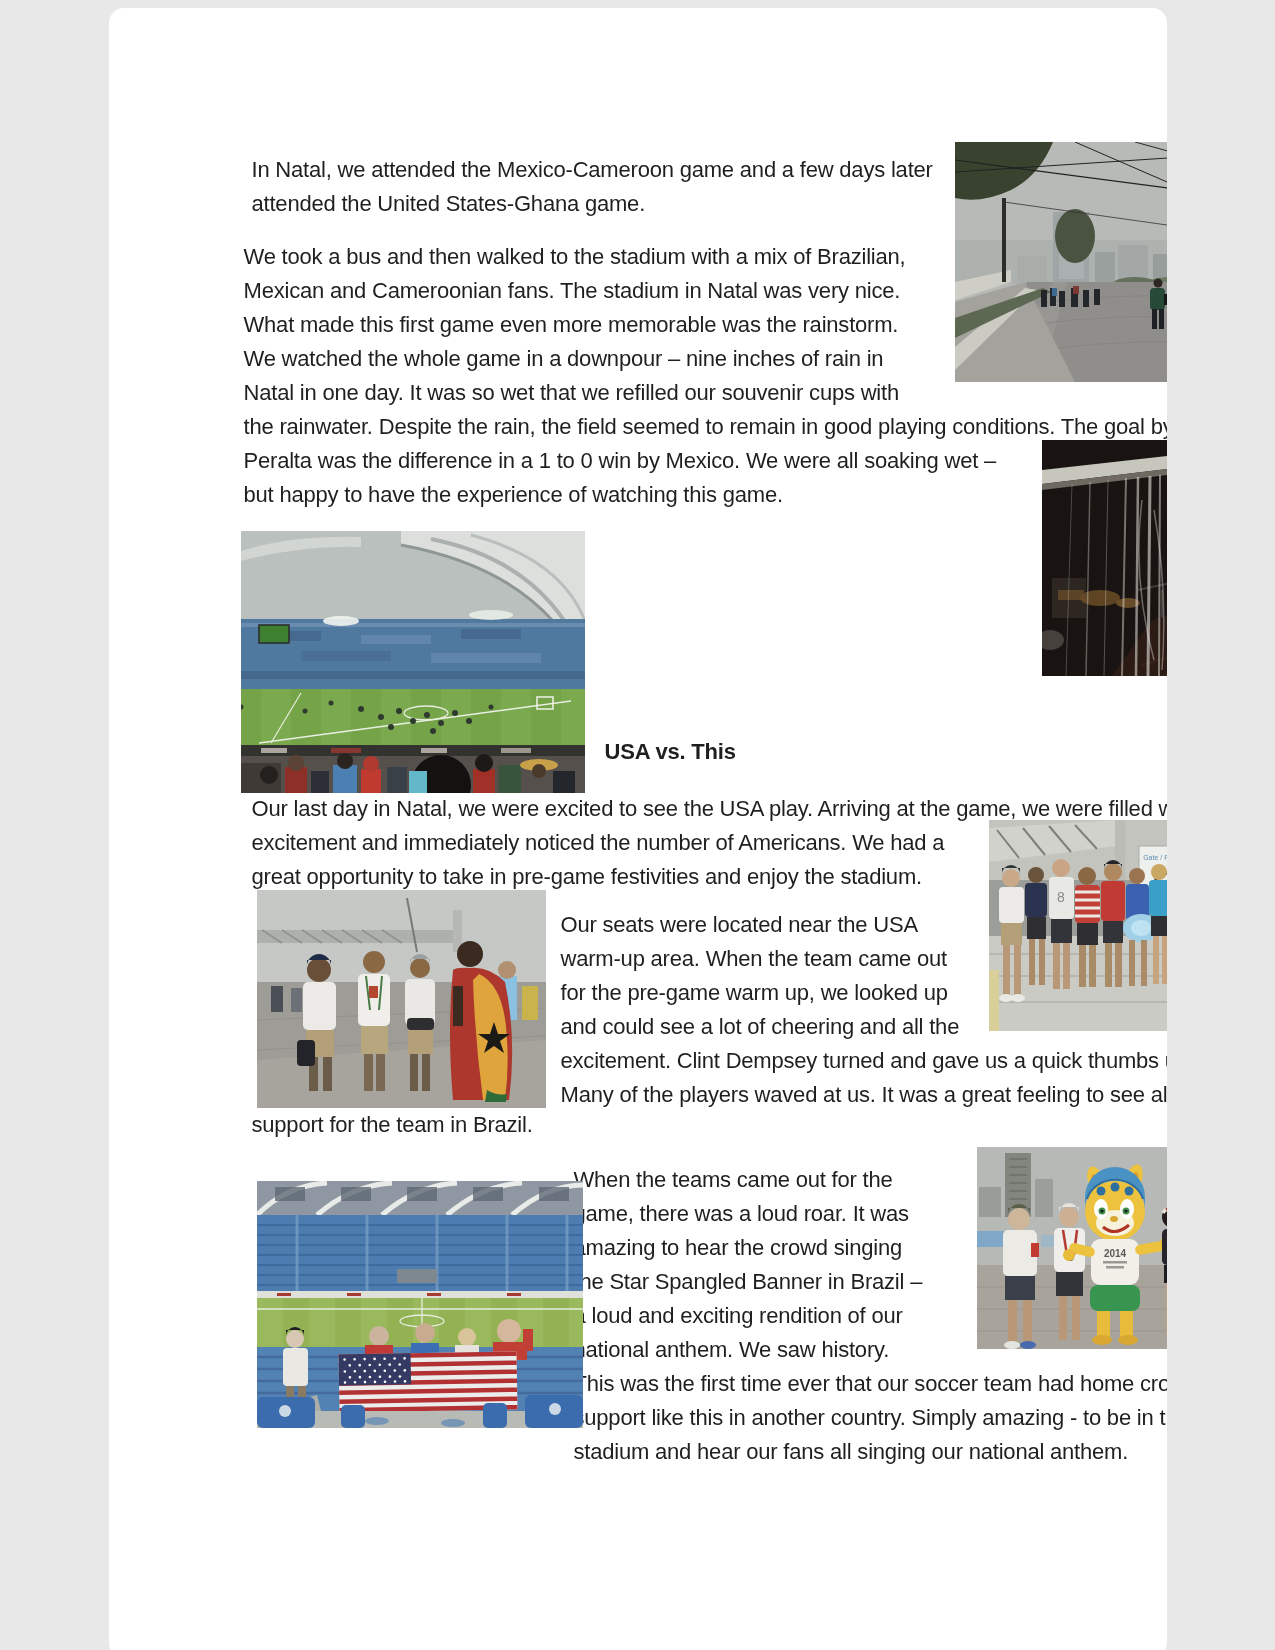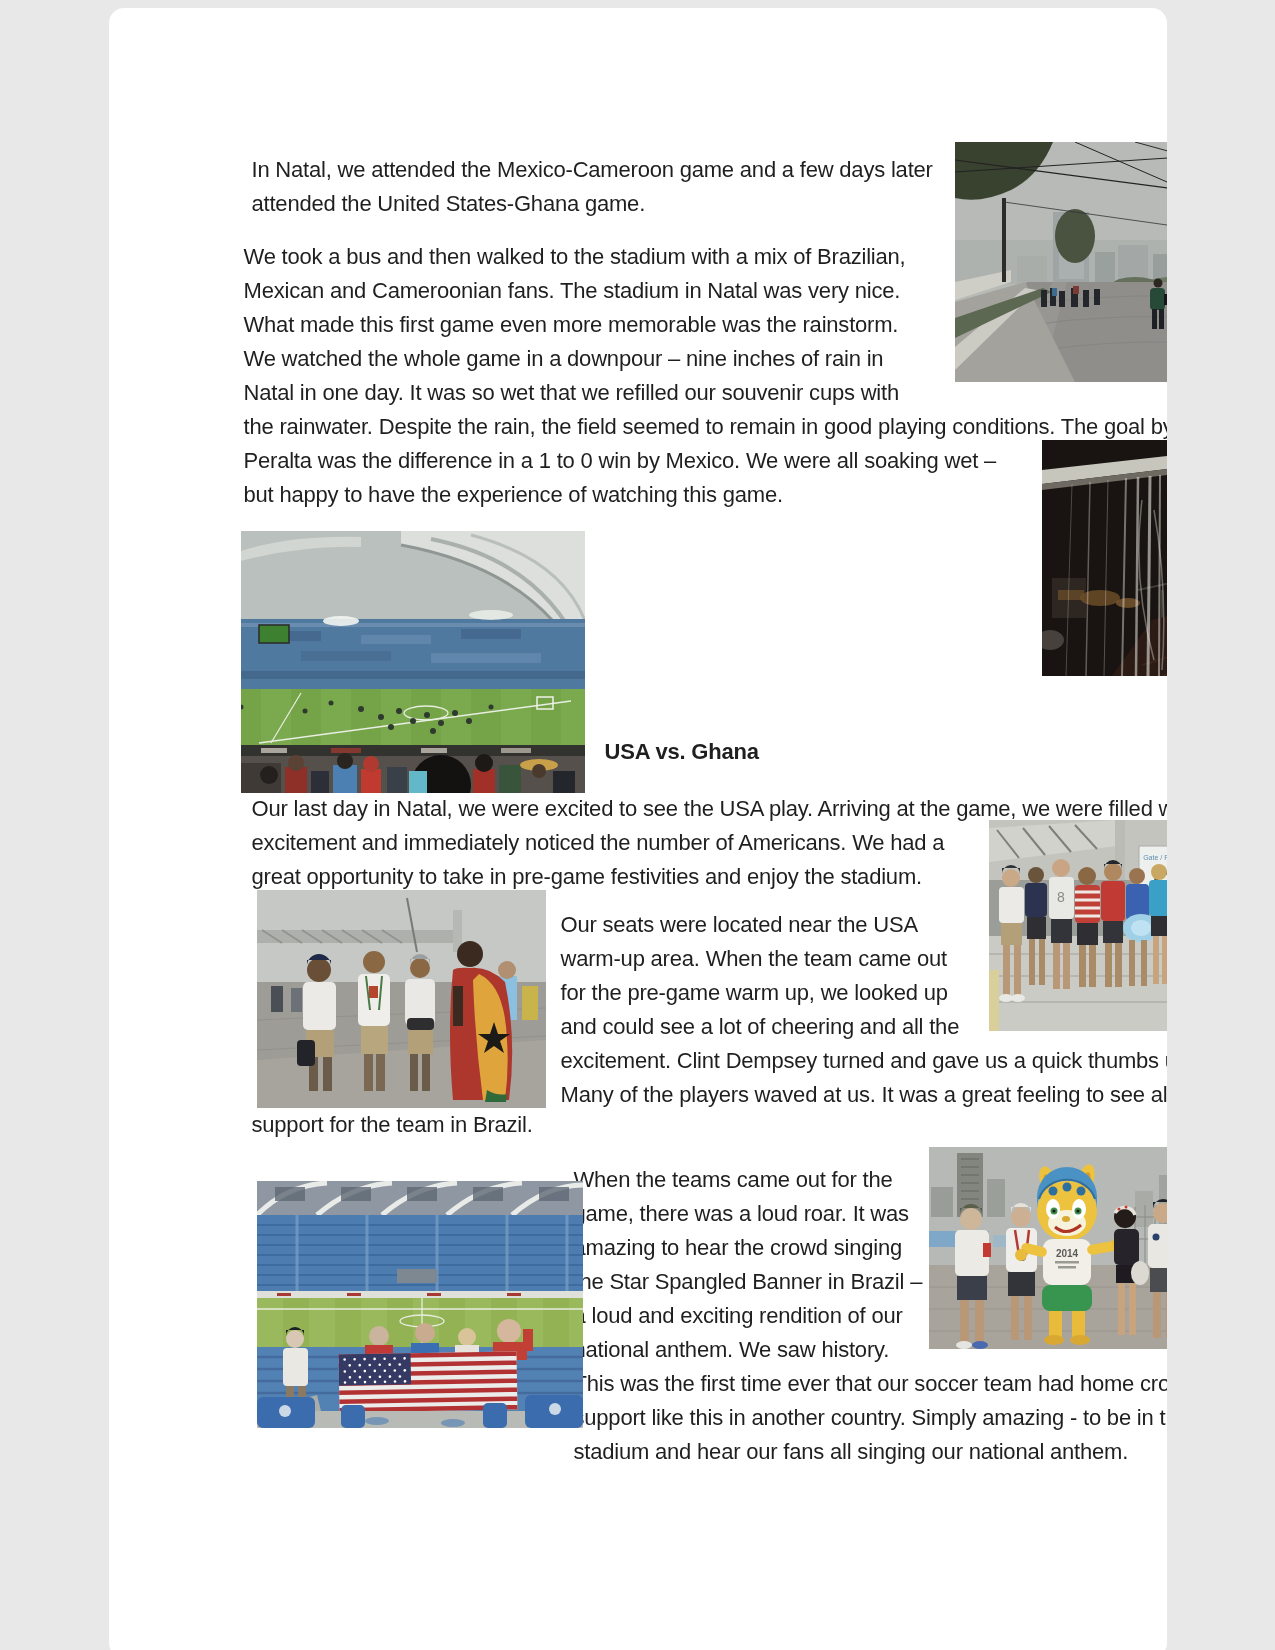--- a/index.html
+++ b/index.html
@@ -36,21 +36,21 @@
   <div class="para" style="left:135px; top:232px; width:1100px">We took a bus and then walked to the stadium with a mix of Brazilian,
 Mexican and Cameroonian fans. The stadium in Natal was very nice.
 What made this first game even more memorable was the rainstorm.
 We watched the whole game in a downpour – nine inches of rain in
 Natal in one day. It was so wet that we refilled our souvenir cups with
 the rainwater. Despite the rain, the field seemed to remain in good playing conditions. The goal by Oribe
 Peralta was the difference in a 1 to 0 win by Mexico. We were all soaking wet –
 but happy to have the experience of watching this game.</div>
 
 
-  <div class="para heading" style="left:496px; top:727px; width:320px">USA vs. Ghana</div>
+  <div class="para heading" style="left:496px; top:727px; width:320px">USA vs. This</div>
 
   <div class="para" style="left:143px; top:784px; width:1100px">Our last day in Natal, we were excited to see the USA play. Arriving at the game, we were filled with
 excitement and immediately noticed the number of Americans. We had a
 great opportunity to take in pre-game festivities and enjoy the stadium.</div>
 
   <div class="para" style="left:452px; top:900px; width:790px">Our seats were located near the USA
 warm-up area. When the team came out
 for the pre-game warm up, we looked up
 and could see a lot of cheering and all the
 excitement. Clint Dempsey turned and gave us a quick thumbs up.
@@ -553,21 +553,21 @@
         <rect x="0" y="216" width="58" height="31" rx="6"></rect>
         <rect x="268" y="214" width="58" height="33" rx="6"></rect>
         <rect x="84" y="224" width="24" height="23" rx="5"></rect>
         <rect x="226" y="222" width="24" height="25" rx="5"></rect>
       </g>
       <circle cx="28" cy="230" r="6" fill="#dce4ec" opacity="0.9"></circle>
       <circle cx="298" cy="228" r="6" fill="#dce4ec" opacity="0.9"></circle>
     </svg>
   </div>
 
-  <div class="photo" style="left:820px; top:1139px; width:276px; height:202px">
+  <div class="photo" style="left:868px; top:1139px; width:276px; height:202px">
     <svg viewBox="0 0 276 202">
       <rect width="276" height="202" fill="#b6b9b5"></rect>
 
       <rect x="28" y="6" width="26" height="64" fill="#82867f"></rect>
       <path d="M32,12 H50 M32,20 H50 M32,28 H50 M32,36 H50 M32,44 H50 M32,52 H50" stroke="#6e726b" stroke-width="1.5"></path>
       <rect x="58" y="32" width="18" height="38" fill="#9b9f9a"></rect>
       <rect x="2" y="40" width="22" height="30" fill="#999d98"></rect>
       <rect x="230" y="28" width="16" height="52" fill="#a0a49f"></rect>
       <rect x="206" y="44" width="18" height="36" fill="#a8aba6"></rect>
 

